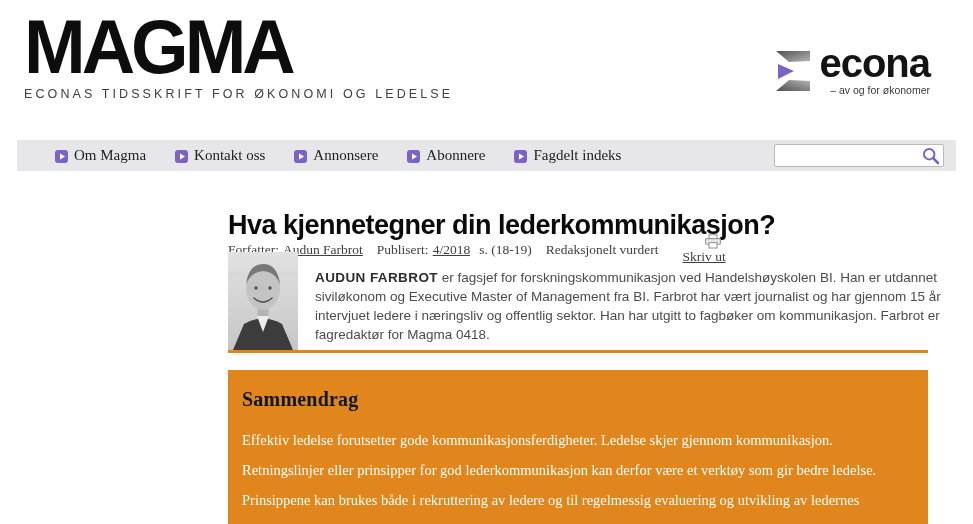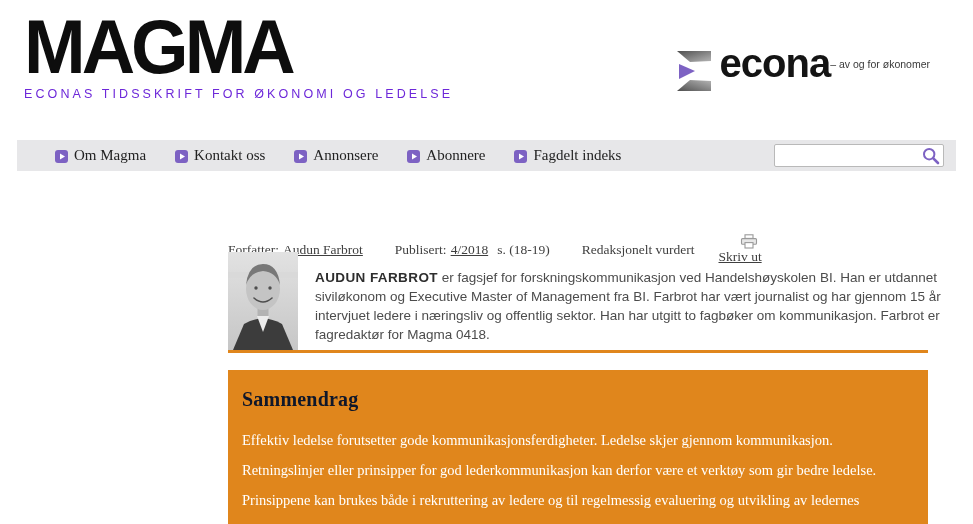--- a/index.html
+++ b/index.html
@@ -4,25 +4,25 @@
 <style>
   html,body{margin:0;padding:0;background:#fff;}
   .page{position:relative;width:973px;height:524px;overflow:hidden;background:#ffffff;
         font-family:"Liberation Sans",sans-serif;}
 
   
   .magma-logo{position:absolute;left:24px;top:10px;cursor:pointer;}
   .magma-word{font-family:"Liberation Sans",sans-serif;font-weight:700;font-size:74px;
               line-height:1.0;letter-spacing:-4px;color:#0d0d0d;transform:scaleY(1.02);}
   .magma-tagline{margin-top:3px;font-family:"Liberation Sans",sans-serif;font-size:12.5px;
-                 letter-spacing:3.1px;color:#6d28d9;white-space:nowrap;}
+                 letter-spacing:3.1px;color:#404040;white-space:nowrap;}
 
   .econa{position:absolute;right:43px;top:44px;display:flex;align-items:flex-start;cursor:pointer;}
   .econa-icon{margin-top:4px;margin-right:6px;}
-  .econa-text{display:flex;flex-direction:row;align-items:center;}
+  .econa-text{display:flex;flex-direction:column;align-items:flex-end;}
   .econa-name{font-family:"Liberation Sans",sans-serif;font-weight:700;font-size:40px;
               line-height:0.95;letter-spacing:-1px;color:#141414;}
   .econa-sub{font-family:"Liberation Sans",sans-serif;font-size:10.5px;color:#3a3a3a;margin-top:2px;}
 
   
   .navbar{position:absolute;left:17px;right:17px;top:140px;height:31px;background:#e7e7e9;
           display:flex;align-items:center;padding:4px 12px;box-sizing:border-box;}
   .nav-item{display:flex;align-items:center;margin-right:29px;cursor:pointer;text-decoration:none;}
   .nav-item:first-child{margin-left:26px;}
   .nav-icon{width:13px;height:13px;margin-right:6px;flex:0 0 auto;}
@@ -32,21 +32,21 @@
                    border-radius:2px;background:#fff;padding:0 26px 0 6px;font-size:13px;outline:none;}
   .search-btn{position:absolute;right:4px;top:3px;width:18px;height:18px;cursor:pointer;}
 
   
   .article-title{position:absolute;left:228px;top:192px;font-family:"Liberation Sans",sans-serif;
                  font-weight:700;font-size:27px;letter-spacing:-0.5px;color:#0a0a0a;white-space:nowrap;}
   .meta{position:absolute;left:228px;top:234px;display:flex;align-items:center;
         font-family:"Liberation Serif",serif;font-size:13.5px;color:#3f3f3f;white-space:nowrap;}
   .meta .lbl{margin-right:4px;}
   .meta a{color:#3f3f3f;text-decoration:underline;cursor:pointer;}
-  .meta .gap-m{margin-left:32px;}
+  .meta .gap-m{margin-left:14px;}
   .meta .gap-s{margin-left:9px;}
   .print-group{display:flex;align-items:flex-end;margin-left:24px;cursor:pointer;flex-direction:column;}
   .print-group svg{margin-right:4px;}
 
   .bio{position:absolute;left:228px;top:252px;width:841px;display:flex;}
   .bio-photo{width:70px;height:98px;flex:0 0 auto;}
   .bio-text{margin-left:17px;margin-top:16px;width:658px;
             font-family:"Liberation Sans",sans-serif;font-size:13.5px;line-height:19px;color:#4c4c4c;}
   .bio-text b{color:#2e2e2e;letter-spacing:0.4px;}
 
@@ -152,20 +152,21 @@
       <input type="text" value="" style="">
       <span class="search-btn">
         <svg width="18" height="18" viewBox="0 0 18 18">
           <circle cx="7.2" cy="7.2" r="5.2" fill="none" stroke="#7D62C3" stroke-width="2"></circle>
           <line x1="11.3" y1="11.3" x2="16" y2="16" stroke="#7D62C3" stroke-width="2.6" stroke-linecap="round"></line>
         </svg>
       </span>
     </div>
   </div>
 
+  <h1 class="article-title">Hva kjennetegner din lederkommunikasjon?</h1>
 
   <div class="meta">
     <span class="lbl">Forfatter:</span>
     <a>Audun Farbrot</a>
     <span class="lbl gap-m">Publisert:</span>
     <a>4/2018</a>
     <span class="gap-s">s. (18-19)</span>
     <span class="gap-m">Redaksjonelt vurdert</span>
     <span class="print-group">
       <svg width="18" height="15" viewBox="0 0 18 15">

